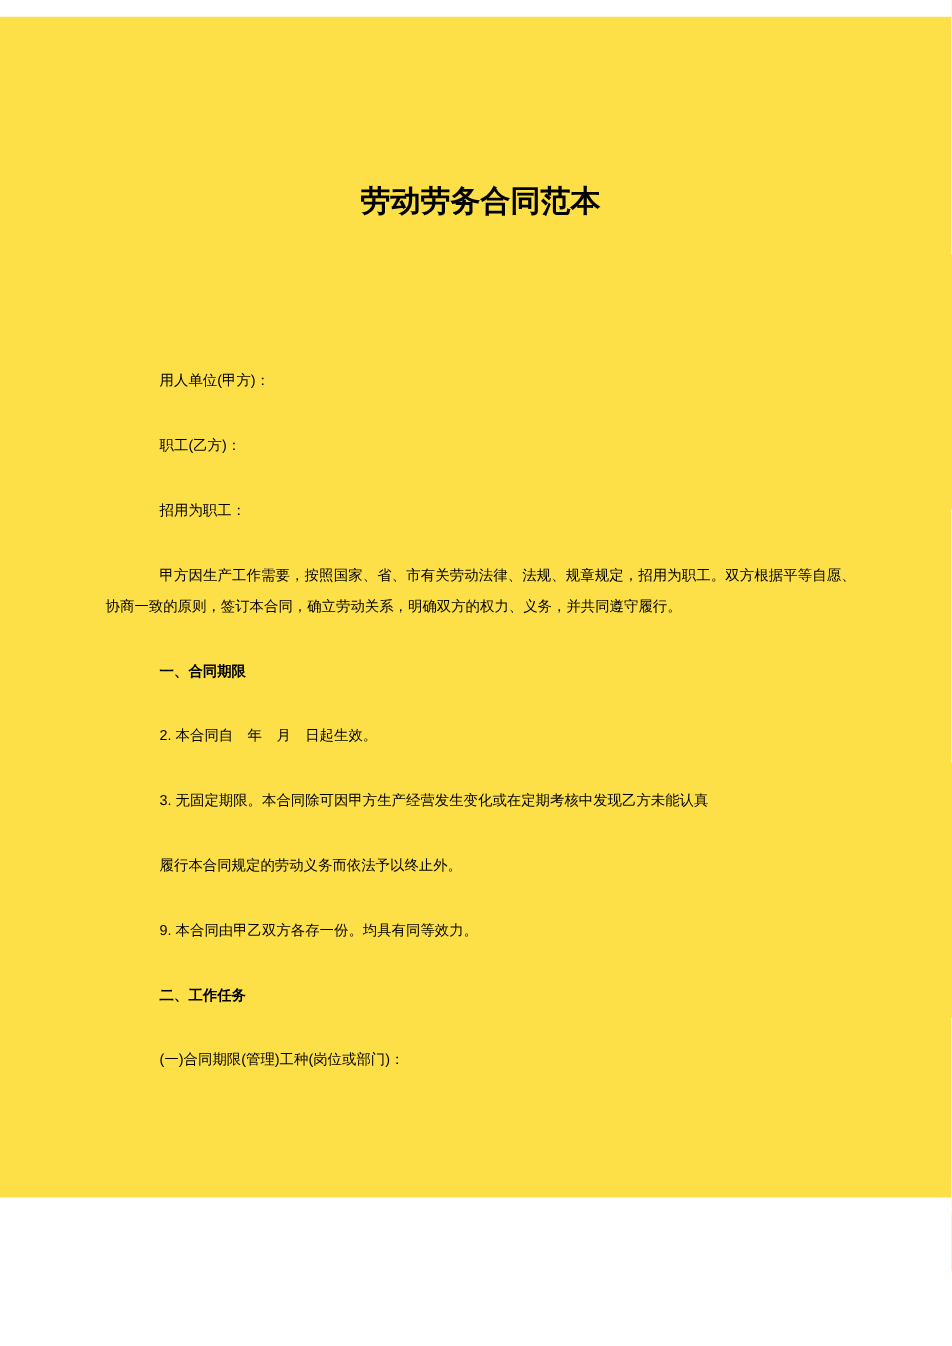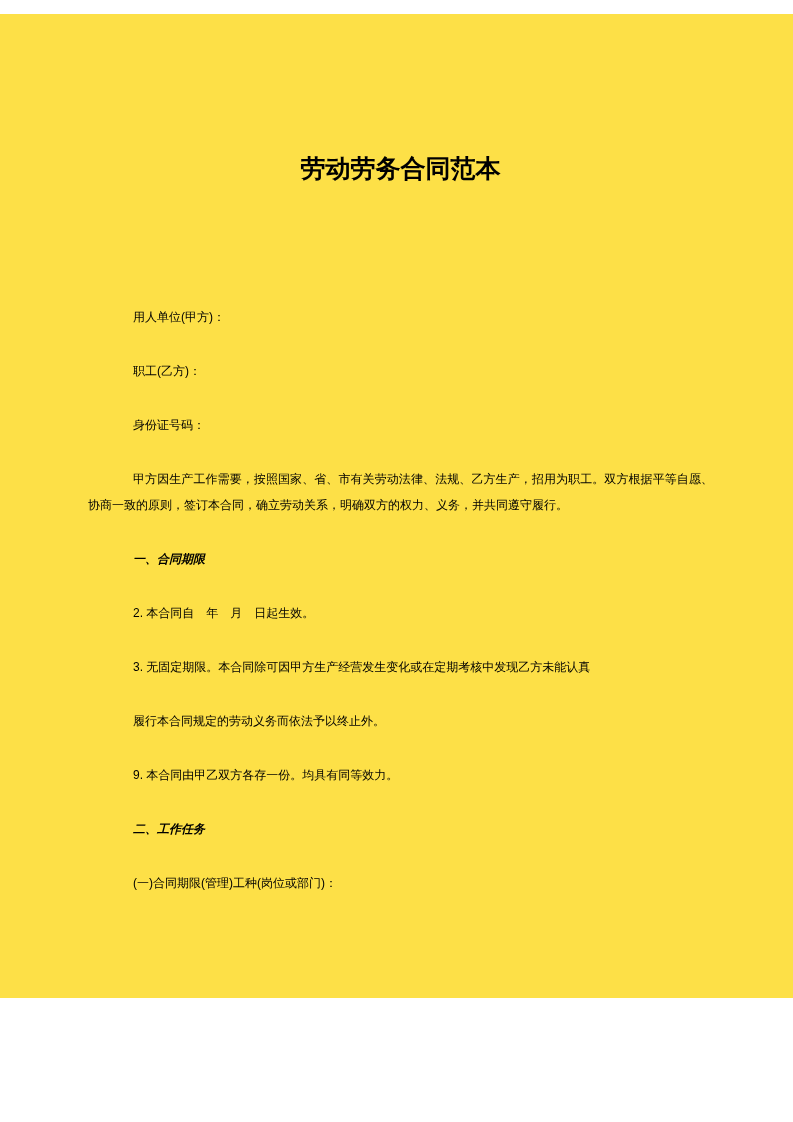--- a/index.html
+++ b/index.html
@@ -31,21 +31,20 @@
     line-height: 26px;
     margin: 0 0 28px 0;
     text-align: justify;
     word-break: break-all;
   }
   .indent {
     text-indent: 45px;
   }
   .heading {
     font-weight: bold;
-    font-style: italic;
   }
   .page-number {
     position: absolute;
     top: 1048px;
     left: 0;
     width: 100%;
     text-align: center;
     font-size: 16px;
     line-height: 26px;
     color: #000000;
@@ -55,23 +54,23 @@
 <body>
 
 <div class="page">
 
   <h1 class="title">劳动劳务合同范本</h1>
 
   <p class="para indent">用人单位(甲方)：</p>
 
   <p class="para indent">职工(乙方)：</p>
 
-  <p class="para indent">身份证号码：</p>
+  <p class="para indent">招用为职工：</p>
 
-  <p class="para indent">甲方因生产工作需要，按照国家、省、市有关劳动法律、法规、乙方生产，招用为职工。双方根据平等自愿、协商一致的原则，签订本合同，确立劳动关系，明确双方的权力、义务，并共同遵守履行。</p>
+  <p class="para indent">甲方因生产工作需要，按照国家、省、市有关劳动法律、法规、规章规定，招用为职工。双方根据平等自愿、协商一致的原则，签订本合同，确立劳动关系，明确双方的权力、义务，并共同遵守履行。</p>
 
   <p class="para indent heading">一、合同期限</p>
 
   <p class="para indent">2. 本合同自　年　月　日起生效。</p>
 
 
   <p class="para indent">3. 无固定期限。本合同除可因甲方生产经营发生变化或在定期考核中发现乙方未能认真</p>
 
   <p class="para indent">履行本合同规定的劳动义务而依法予以终止外。</p>
 

